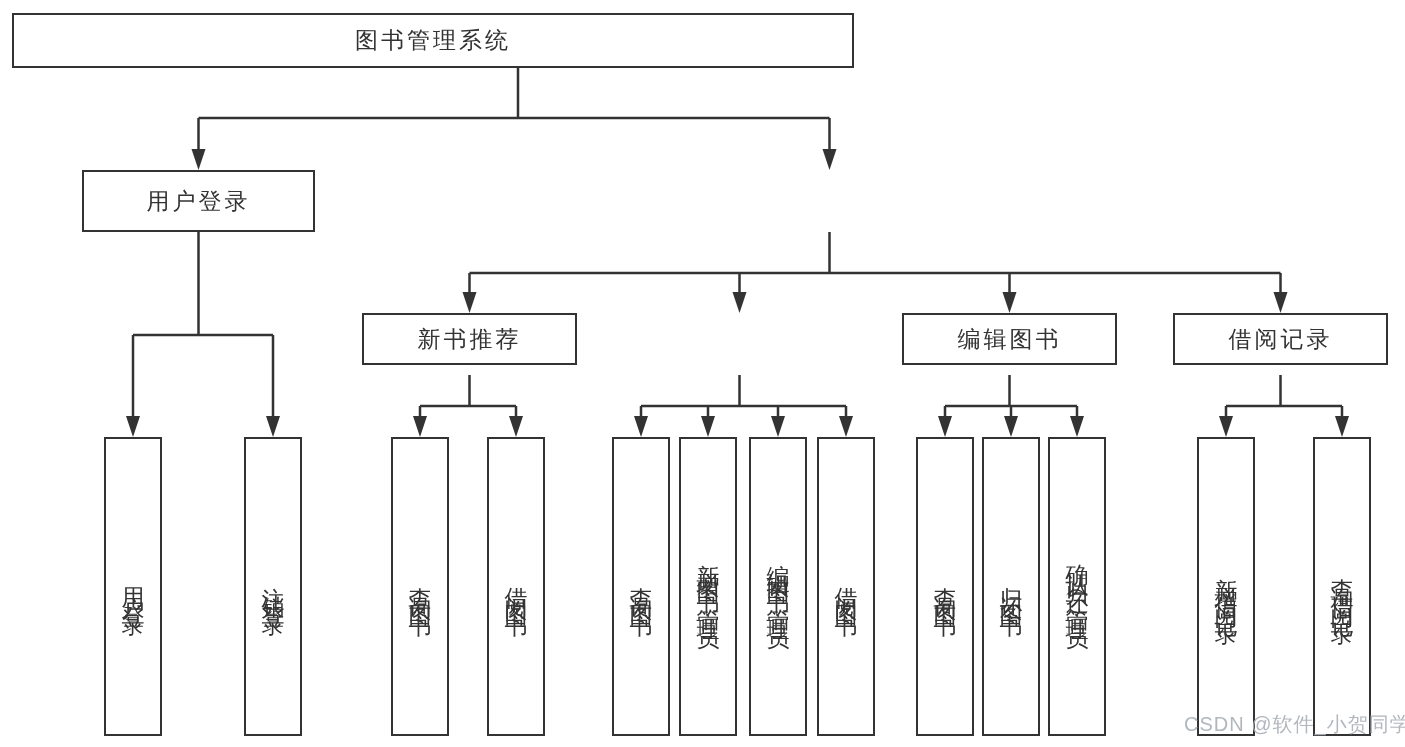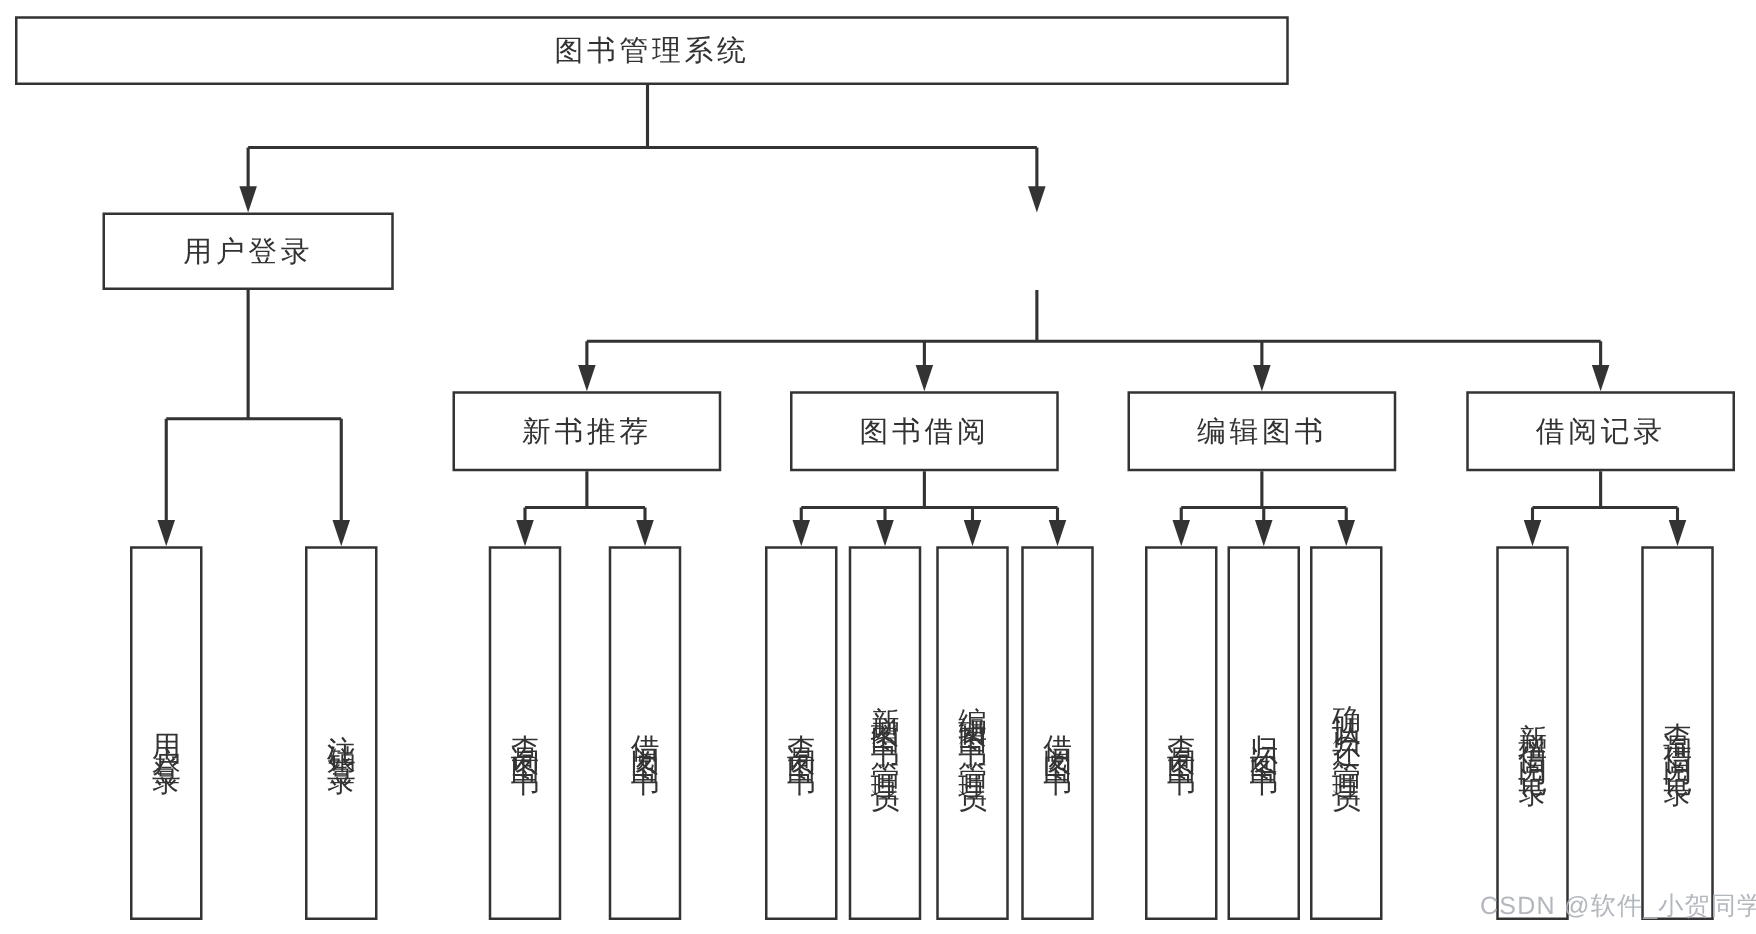--- a/index.html
+++ b/index.html
@@ -24,23 +24,23 @@
     box-sizing: border-box;
     display: flex;
     align-items: center;
     justify-content: center;
     color: #333333;
     font-size: 23px;
     letter-spacing: 3px;
     z-index: 2;
     white-space: nowrap;
   }
-  .node.root  { left: 12px;  top: 13px;  width: 1019px; height: 55px; text-align: center; }
+  .node.root  { left: 12px;  top: 13px;  width: 842px; height: 55px; text-align: center; }
   .node.lvl1  { top: 170px; height: 62px; }
-  .node.lvl2  { top: 313px; height: 64px; }
+  .node.lvl2  { top: 313px; height: 52px; }
   .node.leaf  { top: 437px; height: 299px; width: 58px; }
   .leaf .vtext {
     writing-mode: vertical-rl;
     text-orientation: mixed;
     letter-spacing: 9px;
     font-size: 23px;
     line-height: 1;
   }
   .watermark {
     position: absolute;
@@ -95,23 +95,20 @@
     <span>图书管理系统</span>
   </div>
 
   <div class="node lvl1" style="left:82px;width:233px">
     <span>用户登录</span>
   </div>
 
   <div class="node lvl2" style="left:362px;width:215px">
     <span>新书推荐</span>
   </div>
-  <div class="node lvl2" style="left:632px;width:215px">
-    <span>图书借阅</span>
-  </div>
   <div class="node lvl2" style="left:902px;width:215px">
     <span>编辑图书</span>
   </div>
   <div class="node lvl2" style="left:1173px;width:215px">
     <span>借阅记录</span>
   </div>
 
   <div class="node leaf" style="left:104px">
     <span class="vtext">用户登录</span>
   </div>

